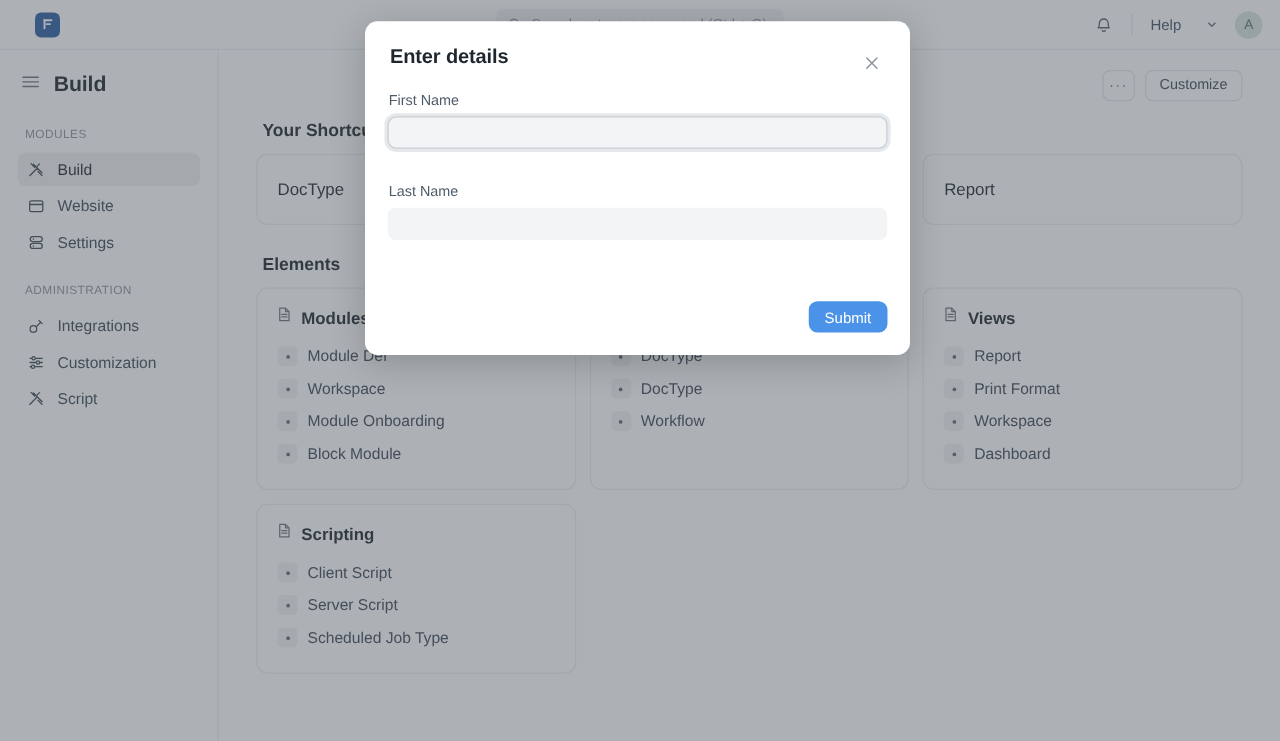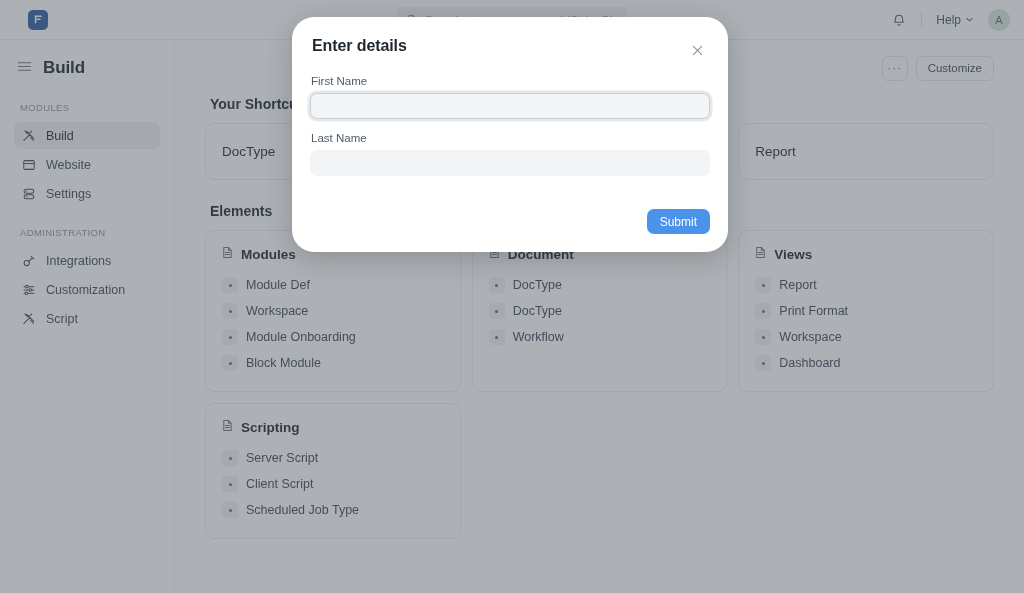--- a/index.html
+++ b/index.html
@@ -72,21 +72,21 @@
     align-items: center;
     gap: 11px;
   }
   .icon-btn {
     width: 22px; height: 22px;
     display: flex; align-items: center; justify-content: center;
     border-radius: 5px;
   }
   .nav-divider { width: 1px; height: 17px; background: #e2e6ea; }
   .help-btn {
-    display: flex; align-items: center; gap: 4px;
+    display: flex; align-items: center; gap: 20px;
     font-size: 12px; color: #42526b;
     padding: 2px 3px; border-radius: 5px;
   }
   .avatar {
     width: 22px; height: 22px; border-radius: 50%;
     background: #d9e3dd;
     color: #4e7f62;
     font-size: 11px;
     display: flex; align-items: center; justify-content: center;
   }
@@ -221,21 +221,21 @@
     z-index: 50;
   }
 
   
   #modal {
     position: absolute;
     left: 292px;
     top: 17px;
     width: 436px;
     background: #ffffff;
-    border-radius: 22px;
+    border-radius: 10px;
     box-shadow: 0 6px 28px rgba(20,24,28,0.22);
     z-index: 60;
     overflow: hidden;
   }
   .modal-head {
     display: flex; align-items: flex-start;
     padding: 20px 20px 0 20px;
   }
   .modal-title {
     font-size: 16px;
@@ -244,21 +244,21 @@
     letter-spacing: -0.1px;
   }
   .modal-close {
     margin-left: auto;
     width: 22px; height: 22px;
     display: flex; align-items: center; justify-content: center;
     border-radius: 5px;
     margin-top: 2px;
   }
   .modal-body { padding: 14px 18px 6px 18px; }
-  .field { margin-bottom: 13px; }
+  .field { margin-bottom: 29px; }
   .field-label {
     display: block;
     font-size: 11.5px;
     color: #4f5b69;
     margin: 0 0 6px 1px;
   }
   .field-input {
     width: 100%;
     height: 26px;
     background: #f3f4f6;
@@ -572,27 +572,27 @@
                 <line x1="4.8" y1="7" x2="9.2" y2="7" stroke-linecap="round"></line>
                 <line x1="4.8" y1="9.2" x2="9.2" y2="9.2" stroke-linecap="round"></line>
               </svg>
             </span>
             <span class="ctitle">Scripting</span>
           </div>
           <div class="link-row">
             <span class="bullet-box">
                 <i></i>
               </span>
+            <span>Client Script</span>
+          </div>
+          <div class="link-row">
+            <span class="bullet-box">
+                <i></i>
+              </span>
             <span>Server Script</span>
-          </div>
-          <div class="link-row">
-            <span class="bullet-box">
-                <i></i>
-              </span>
-            <span>Client Script</span>
           </div>
           <div class="link-row">
             <span class="bullet-box">
                 <i></i>
               </span>
             <span>Scheduled Job Type</span>
           </div>
         </div>
 
       </div>

